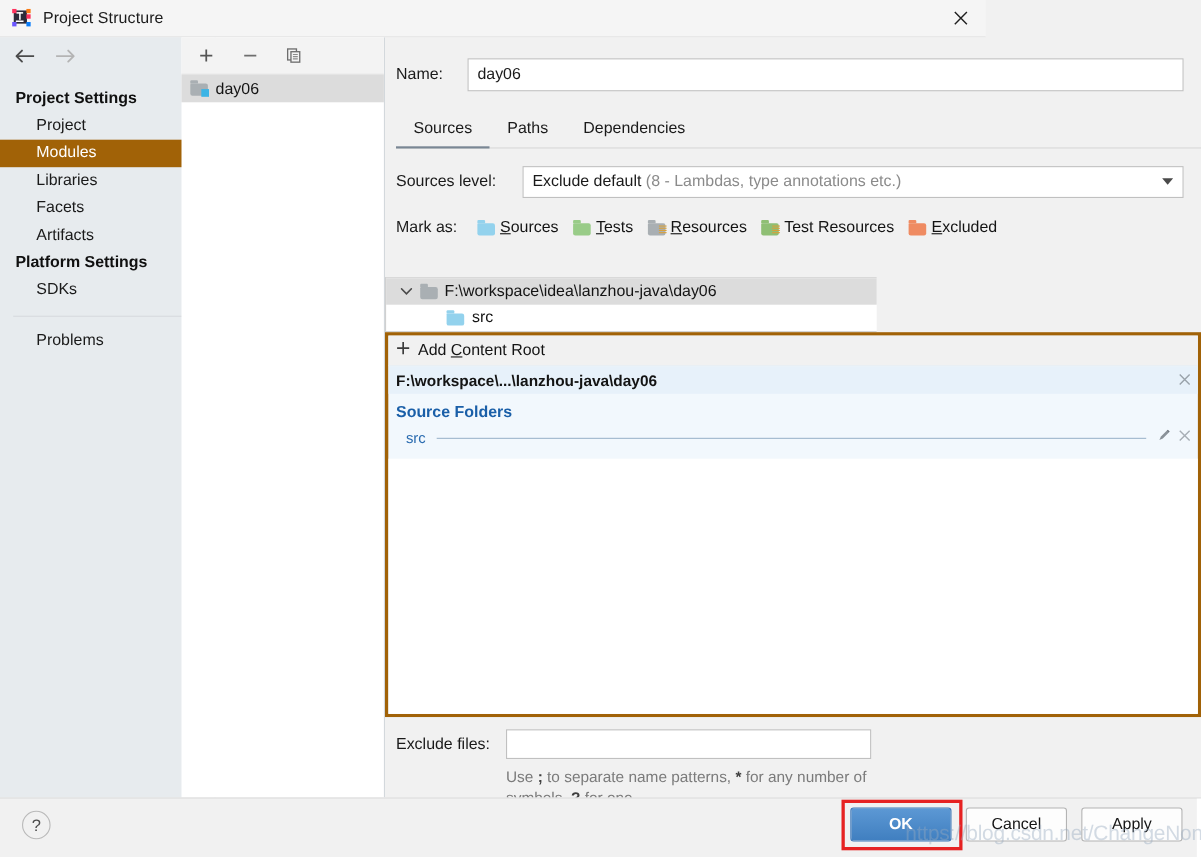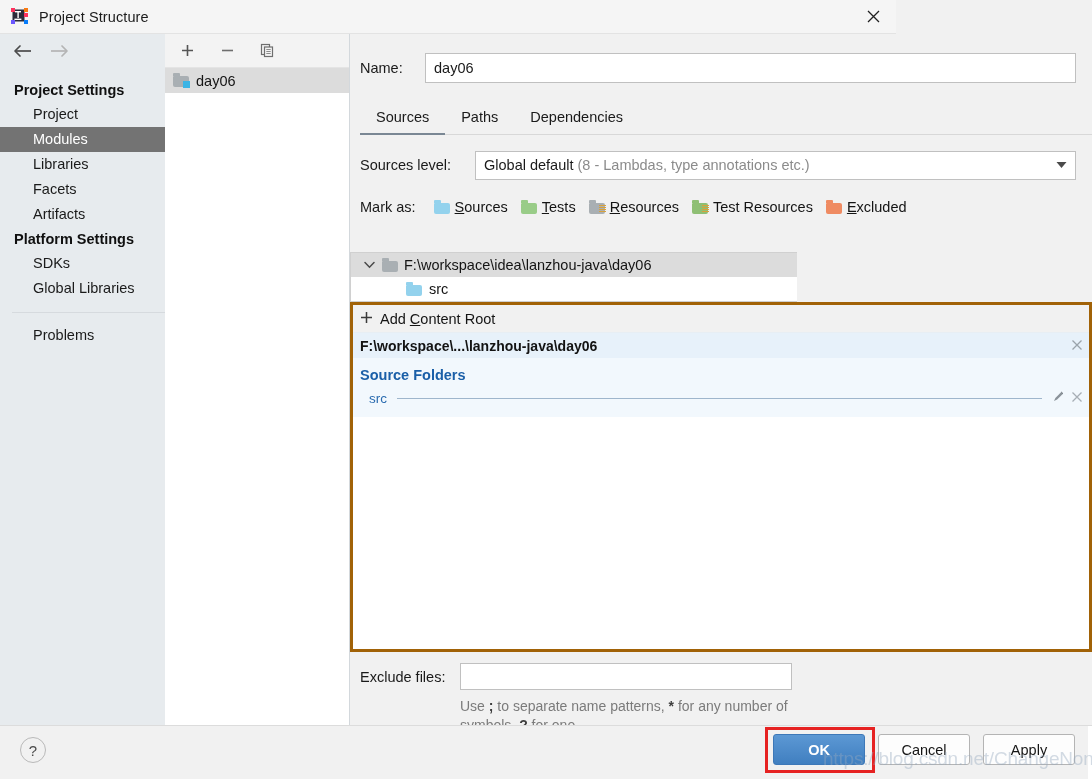--- a/index.html
+++ b/index.html
@@ -50,21 +50,21 @@
   .nav-arrow { width: 24px; height: 22px; display: flex; align-items: center; justify-content: center; }
   .side-list { margin-top: 10px; }
   .side-group {
     font-size: 14.5px; font-weight: bold; color: #101010;
     padding: 3px 0 3px 14px; height: 24px; line-height: 18px;
   }
   .side-item {
     font-size: 14.5px; color: #1a1a1a;
     height: 25px; line-height: 25px; padding-left: 33px;
   }
-  .side-item.selected { background: #737373; color: #ffffff; }
+  .side-item.selected { background: #a16207; color: #ffffff; }
   .side-sep {
     margin: 11px 12px 10px 12px; height: 1px; background: #d6dade;
   }
 
   
   .modpanel {
     position: absolute; left: 165px; top: 34px; width: 185px; height: 691px;
     background: #ffffff;
     border-right: 1px solid #d3d8dc;
   }
@@ -289,21 +289,20 @@
 
     <div class="side-list">
       <div class="side-group">Project Settings</div>
       <div class="side-item">Project</div>
       <div class="side-item selected">Modules</div>
       <div class="side-item">Libraries</div>
       <div class="side-item">Facets</div>
       <div class="side-item">Artifacts</div>
       <div class="side-group">Platform Settings</div>
       <div class="side-item">SDKs</div>
-      <div class="side-item">Global Libraries</div>
       <div class="side-sep"></div>
       <div class="side-item">Problems</div>
     </div>
   </div>
 
   <div class="modpanel">
     <div class="modtoolbar">
       <div class="tb-btn">
         <svg width="15" height="15" viewBox="0 0 15 15">
           <path d="M7.5 2 V13 M2 7.5 H13" stroke="#555" stroke-width="1.6"></path>
@@ -340,21 +339,21 @@
 
     <div class="tabs">
       <div class="tab active">Sources</div>
       <div class="tab">Paths</div>
       <div class="tab">Dependencies</div>
     </div>
 
     <div class="lang-row">
       <span class="lang-label">Sources level:</span>
       <span class="combo">
-        <span>Global default</span>
+        <span>Exclude default</span>
         <span class="muted">(8 - Lambdas, type annotations etc.)</span>
         <span class="combo-arrow">
           <svg width="11" height="8" viewBox="0 0 11 8">
               <path d="M0.5 1 L5.5 7 L10.5 1 Z" fill="#4a4a4a"></path>
             </svg>
         </span>
       </span>
     </div>
 
     <div class="markas-row">

